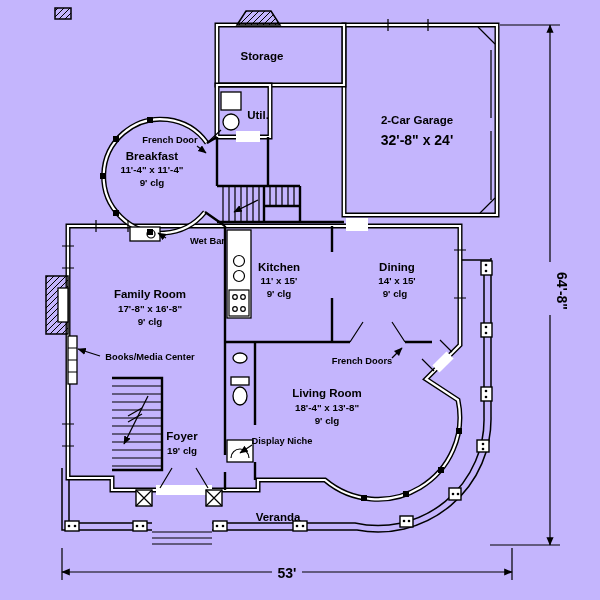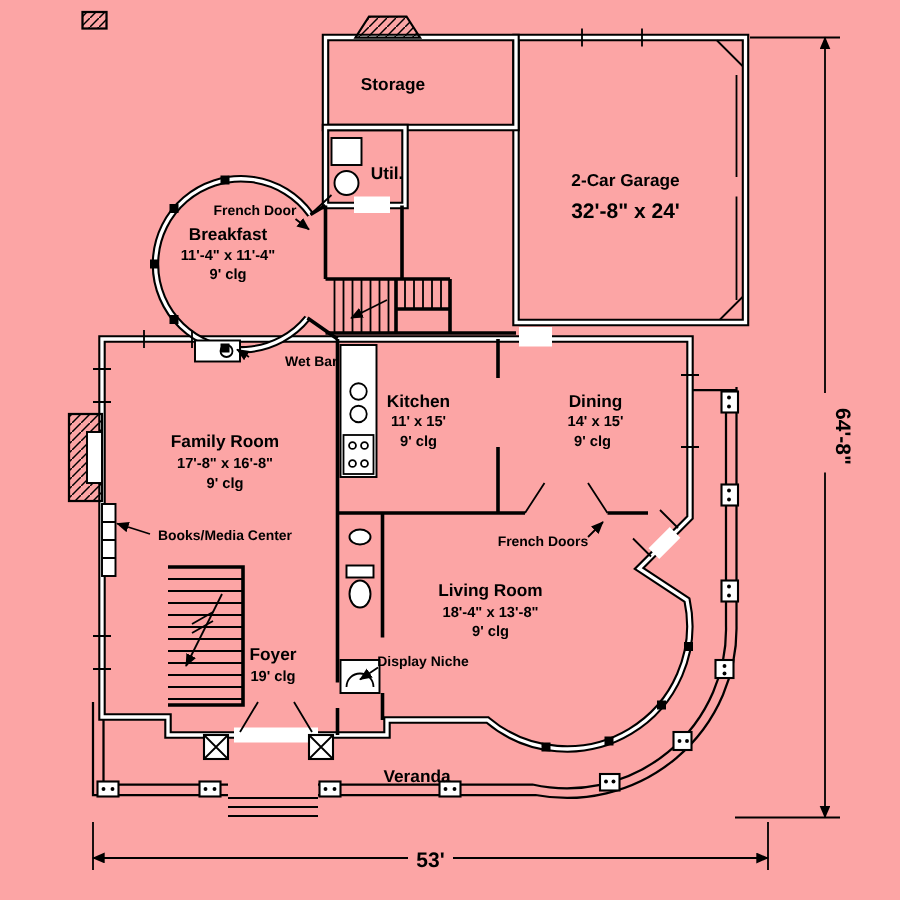--- a/index.html
+++ b/index.html
@@ -1,16 +1,16 @@
 <!DOCTYPE html>
 <html><head>
 <meta charset="utf-8">
 <style>
   html,body{margin:0;padding:0;background:#ffffff;}
-  .frame{width:600px;height:600px;background:#fca5a5;position:relative;overflow:hidden;}
+  .frame{width:600px;height:600px;background:#c4b5fd;position:relative;overflow:hidden;}
   svg{display:block;}
   .wall{stroke:#000;stroke-width:5;fill:none;stroke-linejoin:miter;}
   .wallcore{stroke:#fff;stroke-width:2.2;fill:none;stroke-linejoin:miter;}
   .iwall{stroke:#000;stroke-width:2.4;fill:none;}
   .thin{stroke:#000;stroke-width:1.2;fill:none;}
   .rail{stroke:#000;stroke-width:1.5;fill:none;}
   .fix{stroke:#000;stroke-width:1.3;fill:#fff;}
   .gap{fill:#fff;stroke:none;}
   .post{fill:#fff;stroke:#000;stroke-width:1.4;}
   .mull{fill:#000;stroke:none;}

